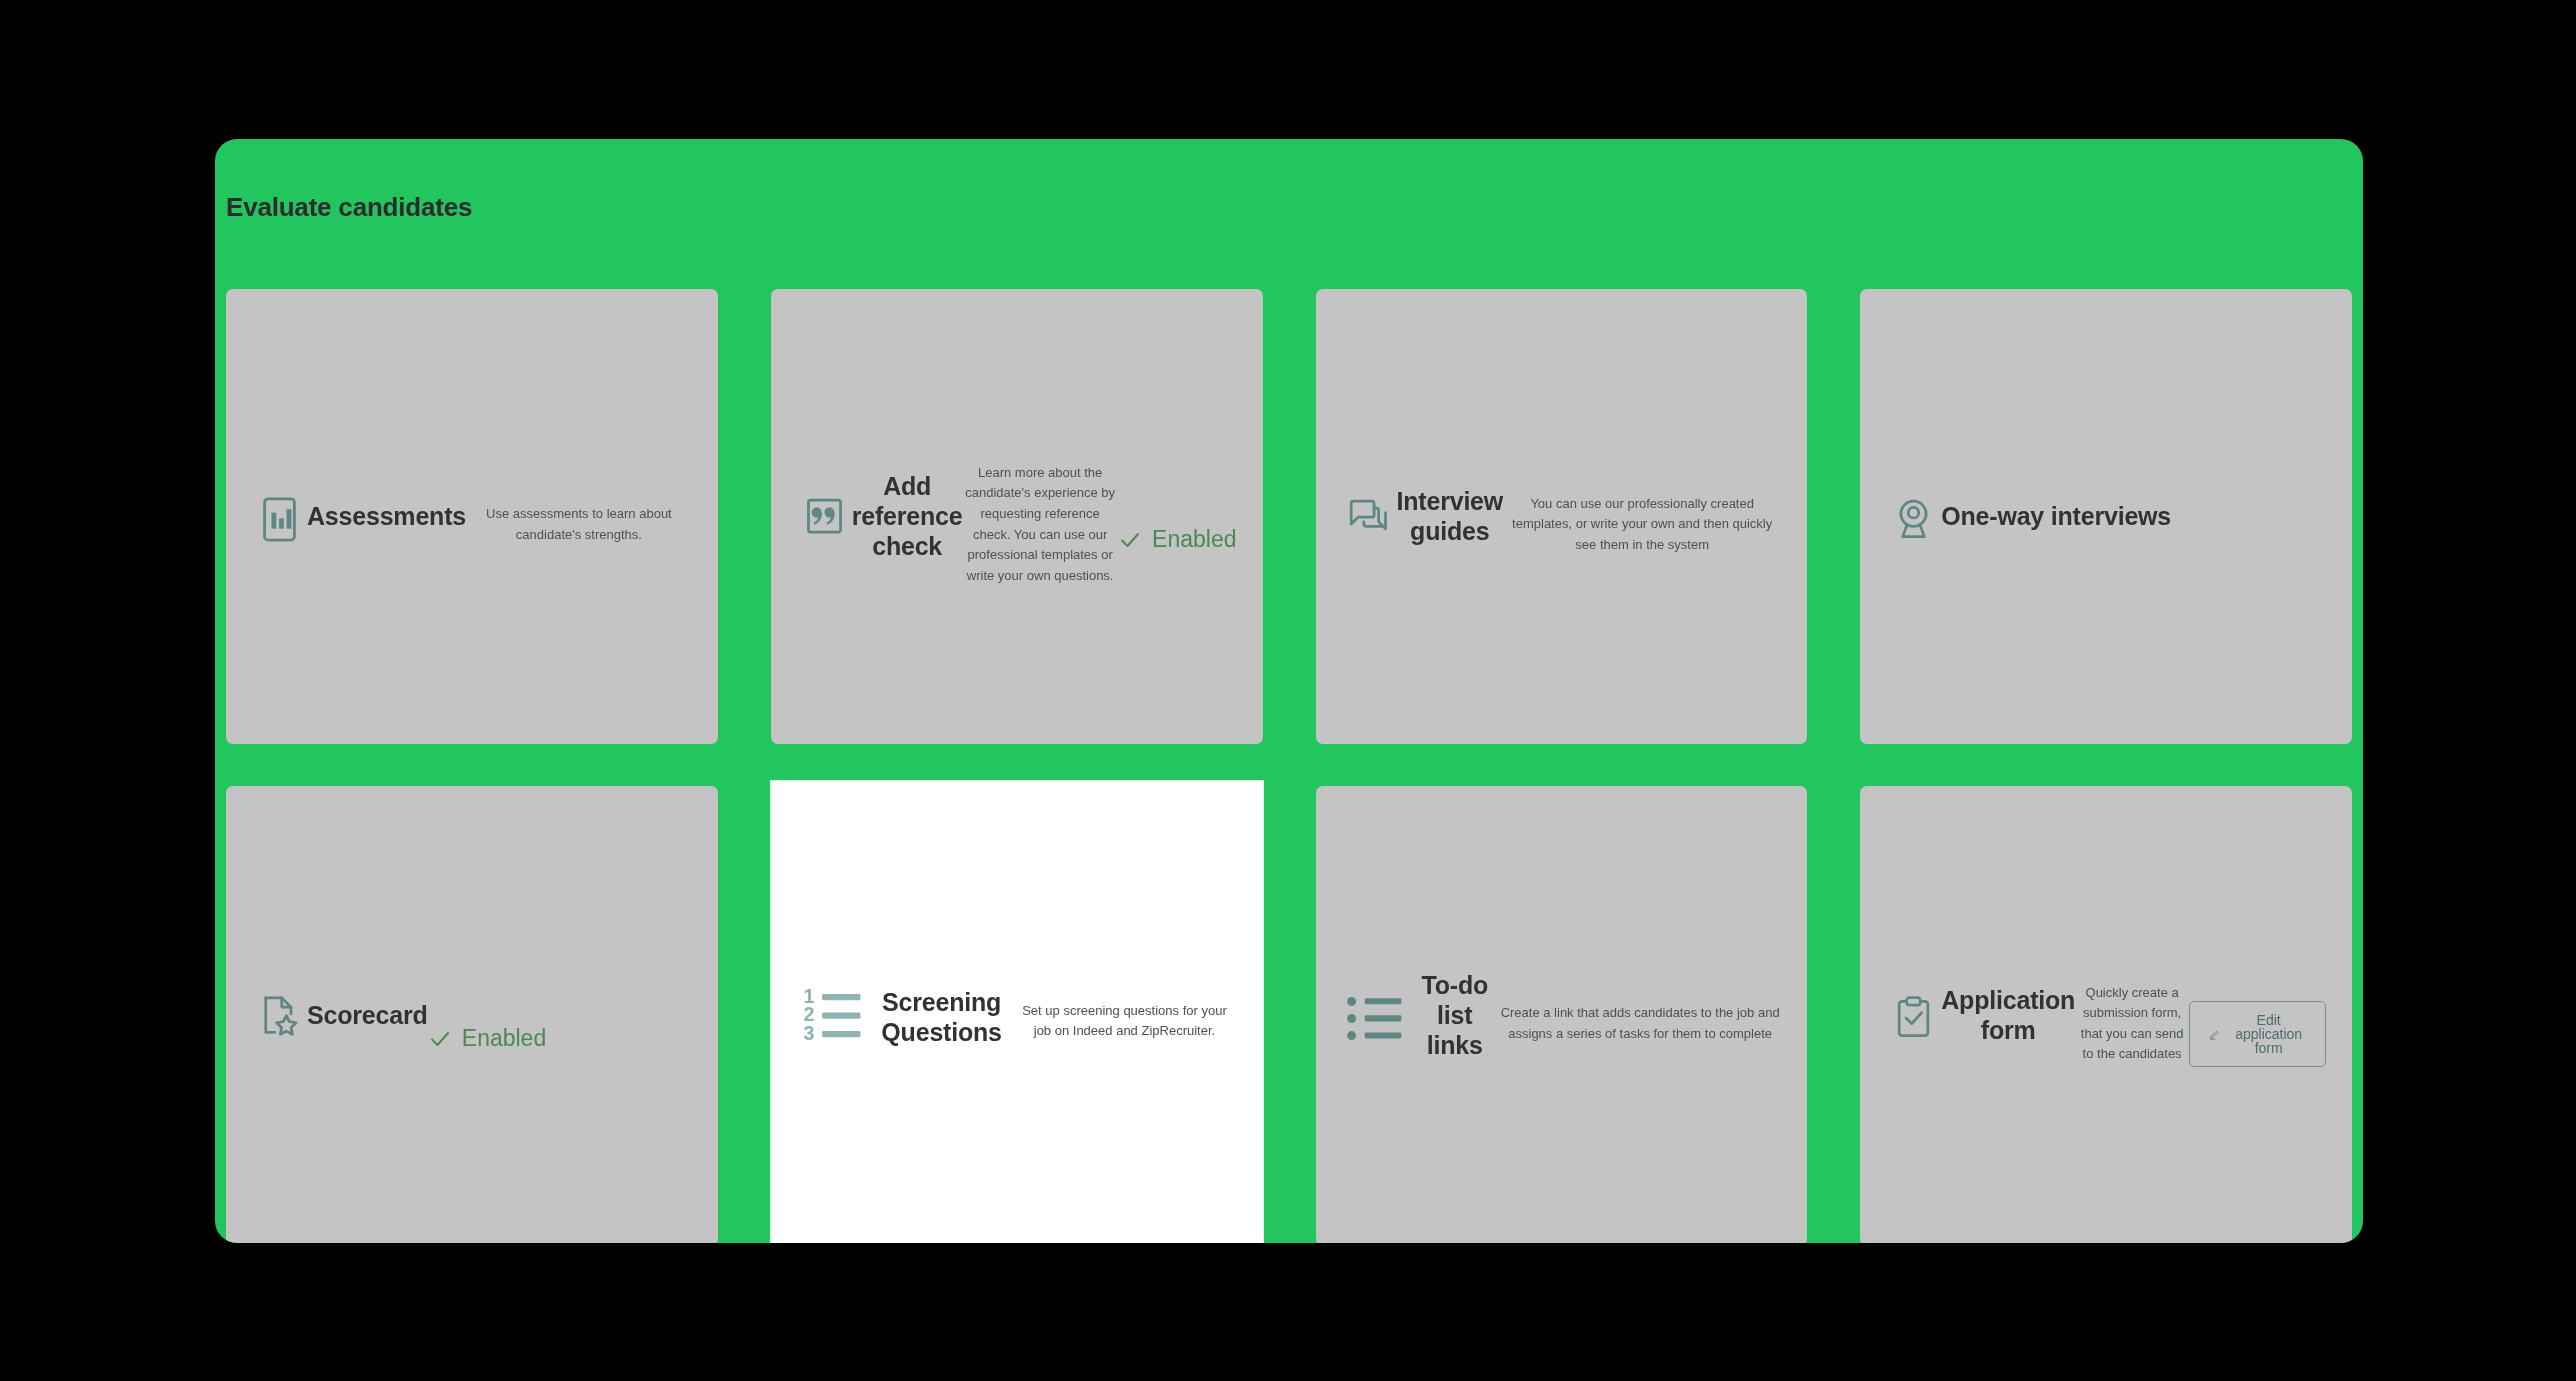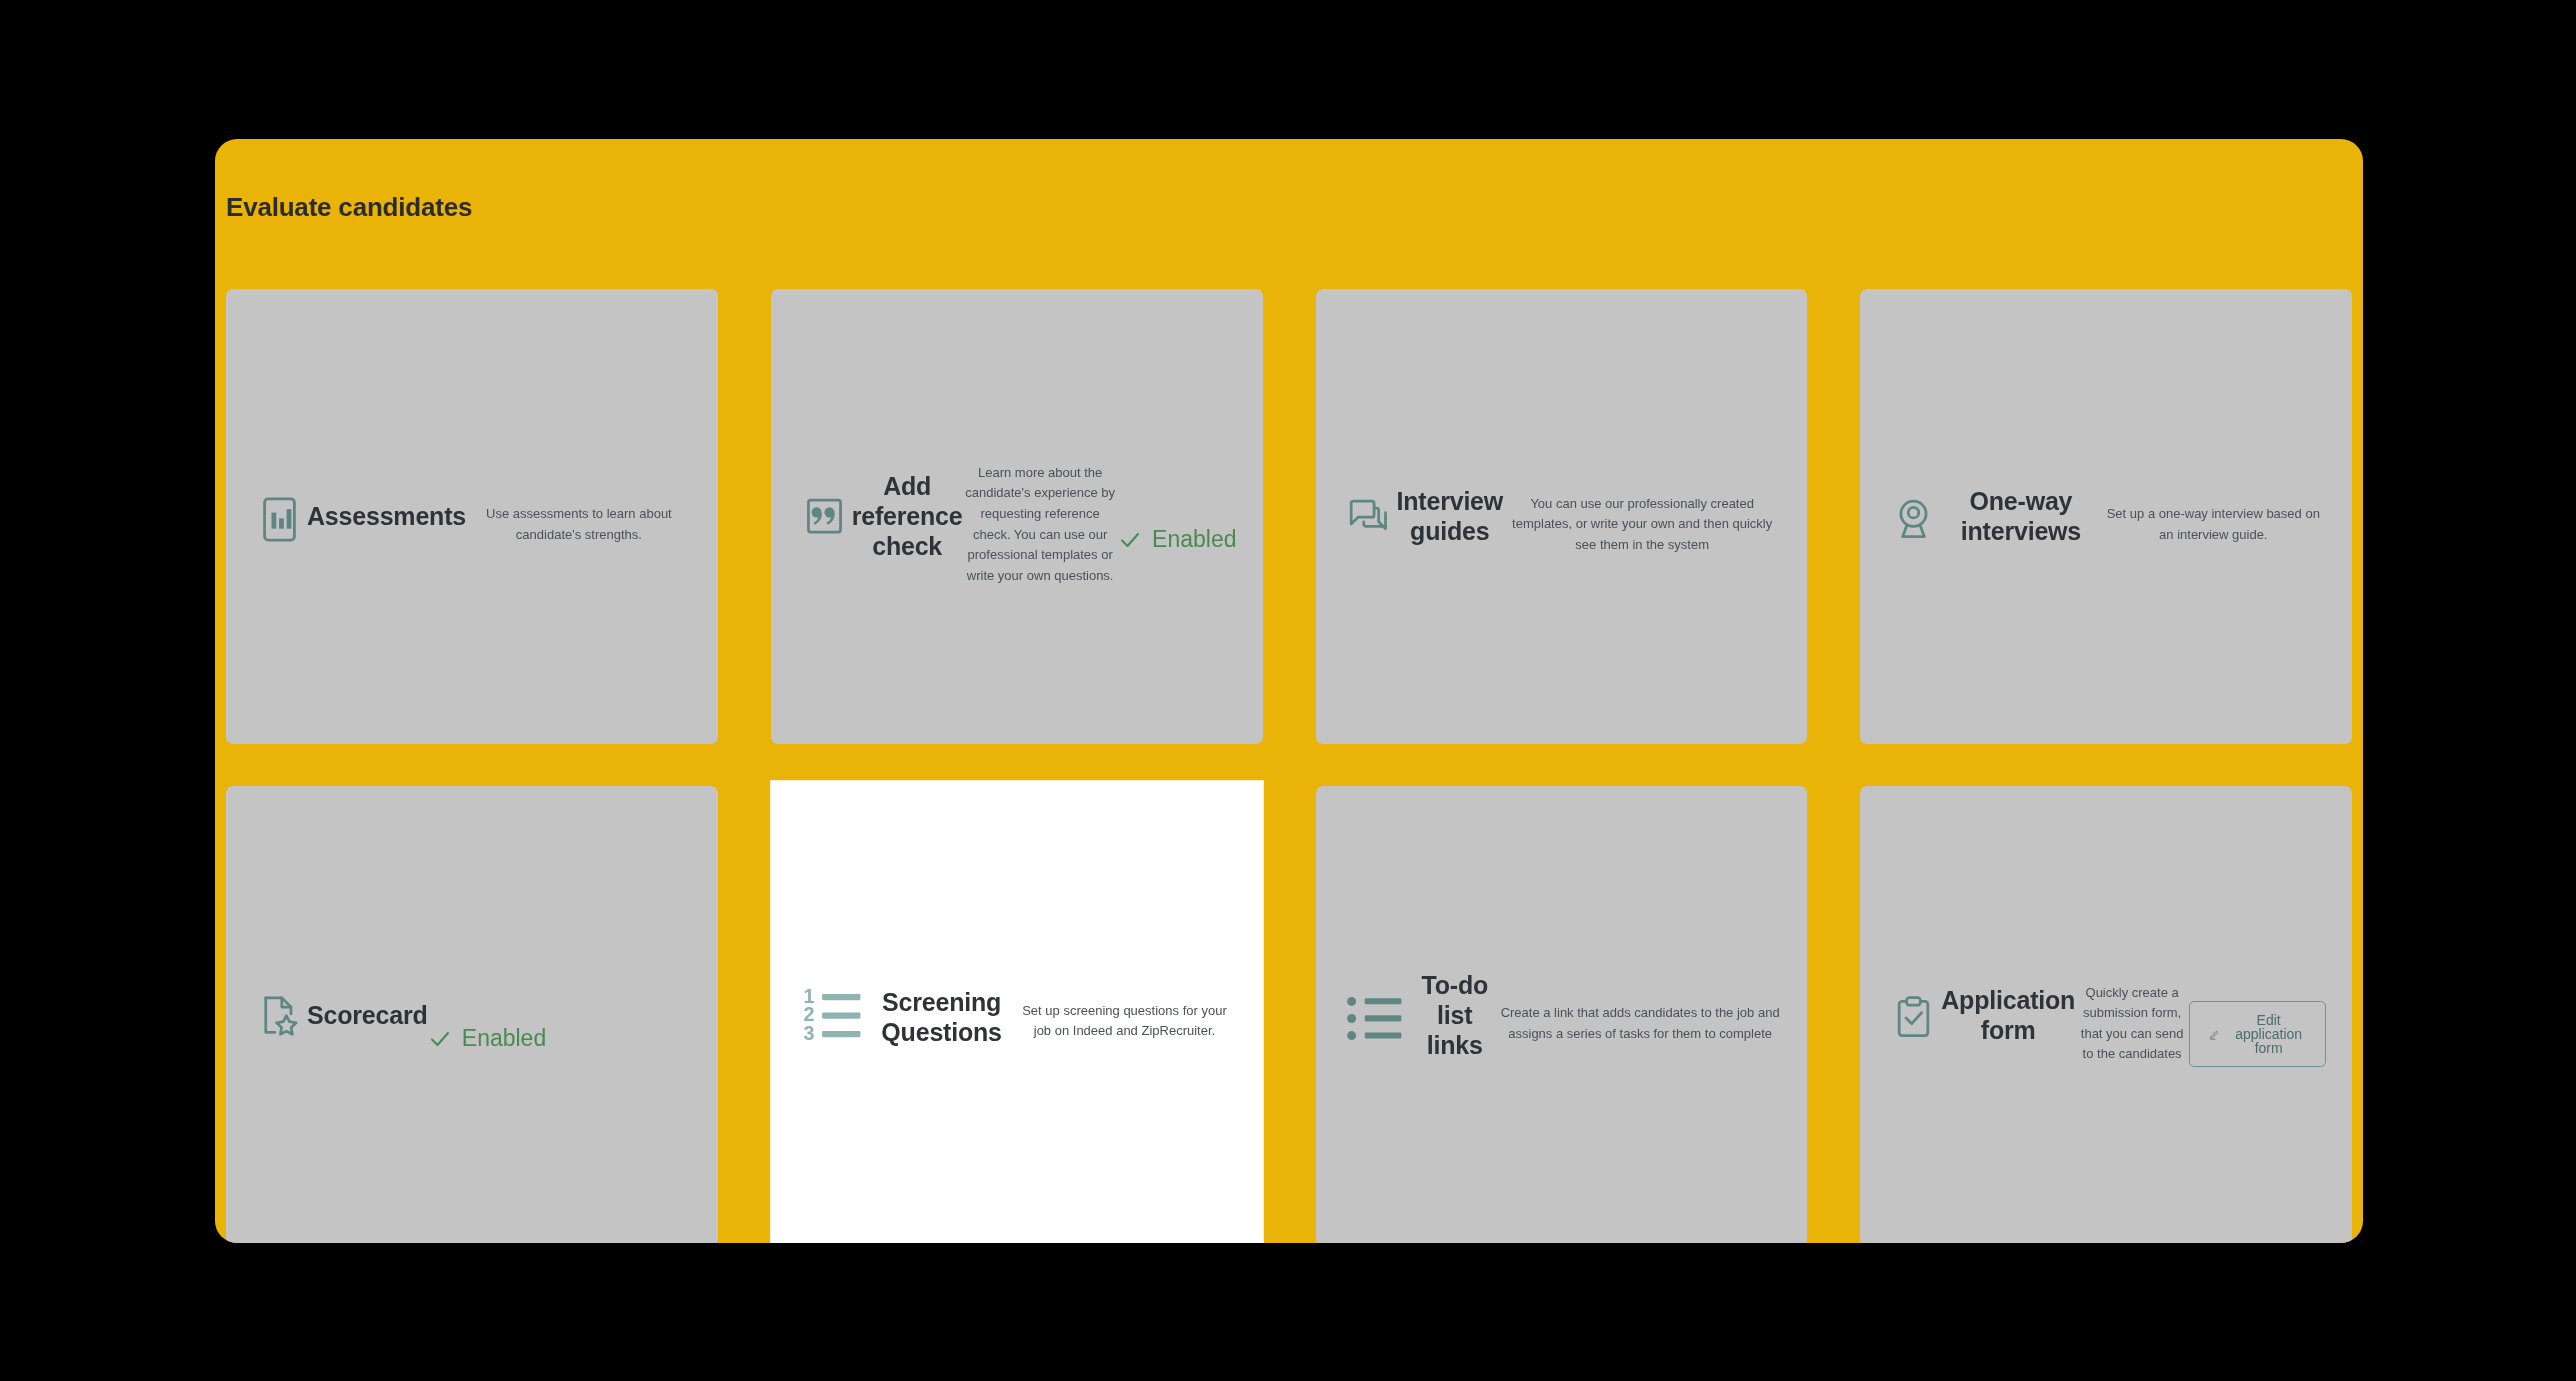--- a/index.html
+++ b/index.html
@@ -20,21 +20,21 @@
     background: #000000;
   }
 
   
   .panel {
     position: absolute;
     left: 215px;
     top: 139px;
     width: 2148px;
     height: 1104px;
-    background: #eab308;
+    background: #22c55e;
     border-radius: 22px;
     overflow: hidden;
   }
 
   .panel-title {
     position: absolute;
     left: 11px;
     top: 53px;
     font-size: 26px;
     font-weight: bold;
@@ -191,21 +191,20 @@
 
       <div class="card">
         <div class="card-icon">
           <svg width="55" height="55" viewBox="0 0 48 48">
             <circle class="ico" cx="24" cy="19" r="11"></circle>
             <circle class="ico" cx="24" cy="18" r="4.6"></circle>
             <path class="ico" d="M18.4 28.6 L14.5 39 h19 l-3.9-10.4"></path>
           </svg>
         </div>
         <div class="card-title">One-way interviews</div>
-        <div class="card-desc">Set up a one-way interview based on an interview guide.</div>
       </div>
 
       <div class="card">
         <div class="card-icon">
           <svg width="55" height="55" viewBox="0 0 48 48">
             <path class="ico" d="M12 6h14l8 8v6"></path>
             <path class="ico" d="M12 6v30h8"></path>
             <path class="ico" d="M26 6v8h8"></path>
             <path class="ico" d="M30 21.5 l2.6 5.3 5.9.9-4.3 4.2 1 5.9-5.2-2.8-5.2 2.8 1-5.9-4.3-4.2 5.9-.9z"></path>
           </svg>

